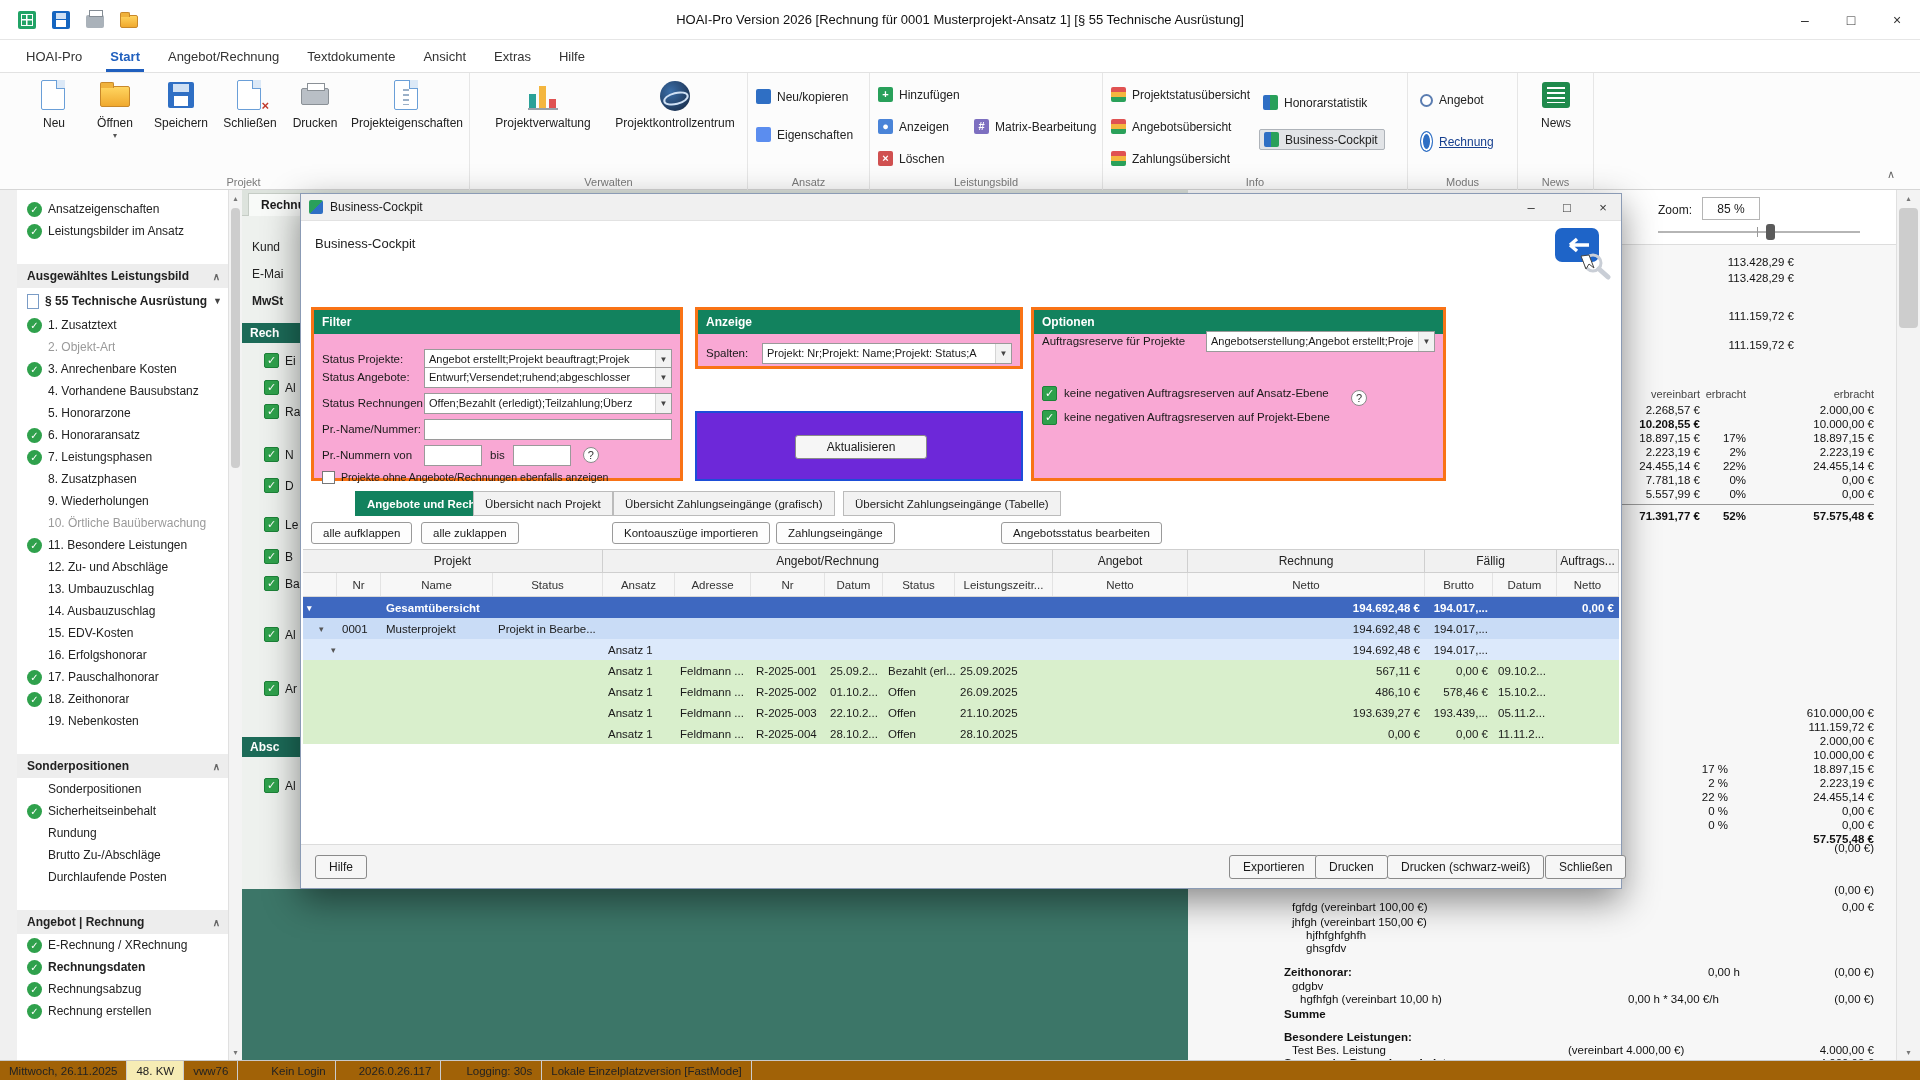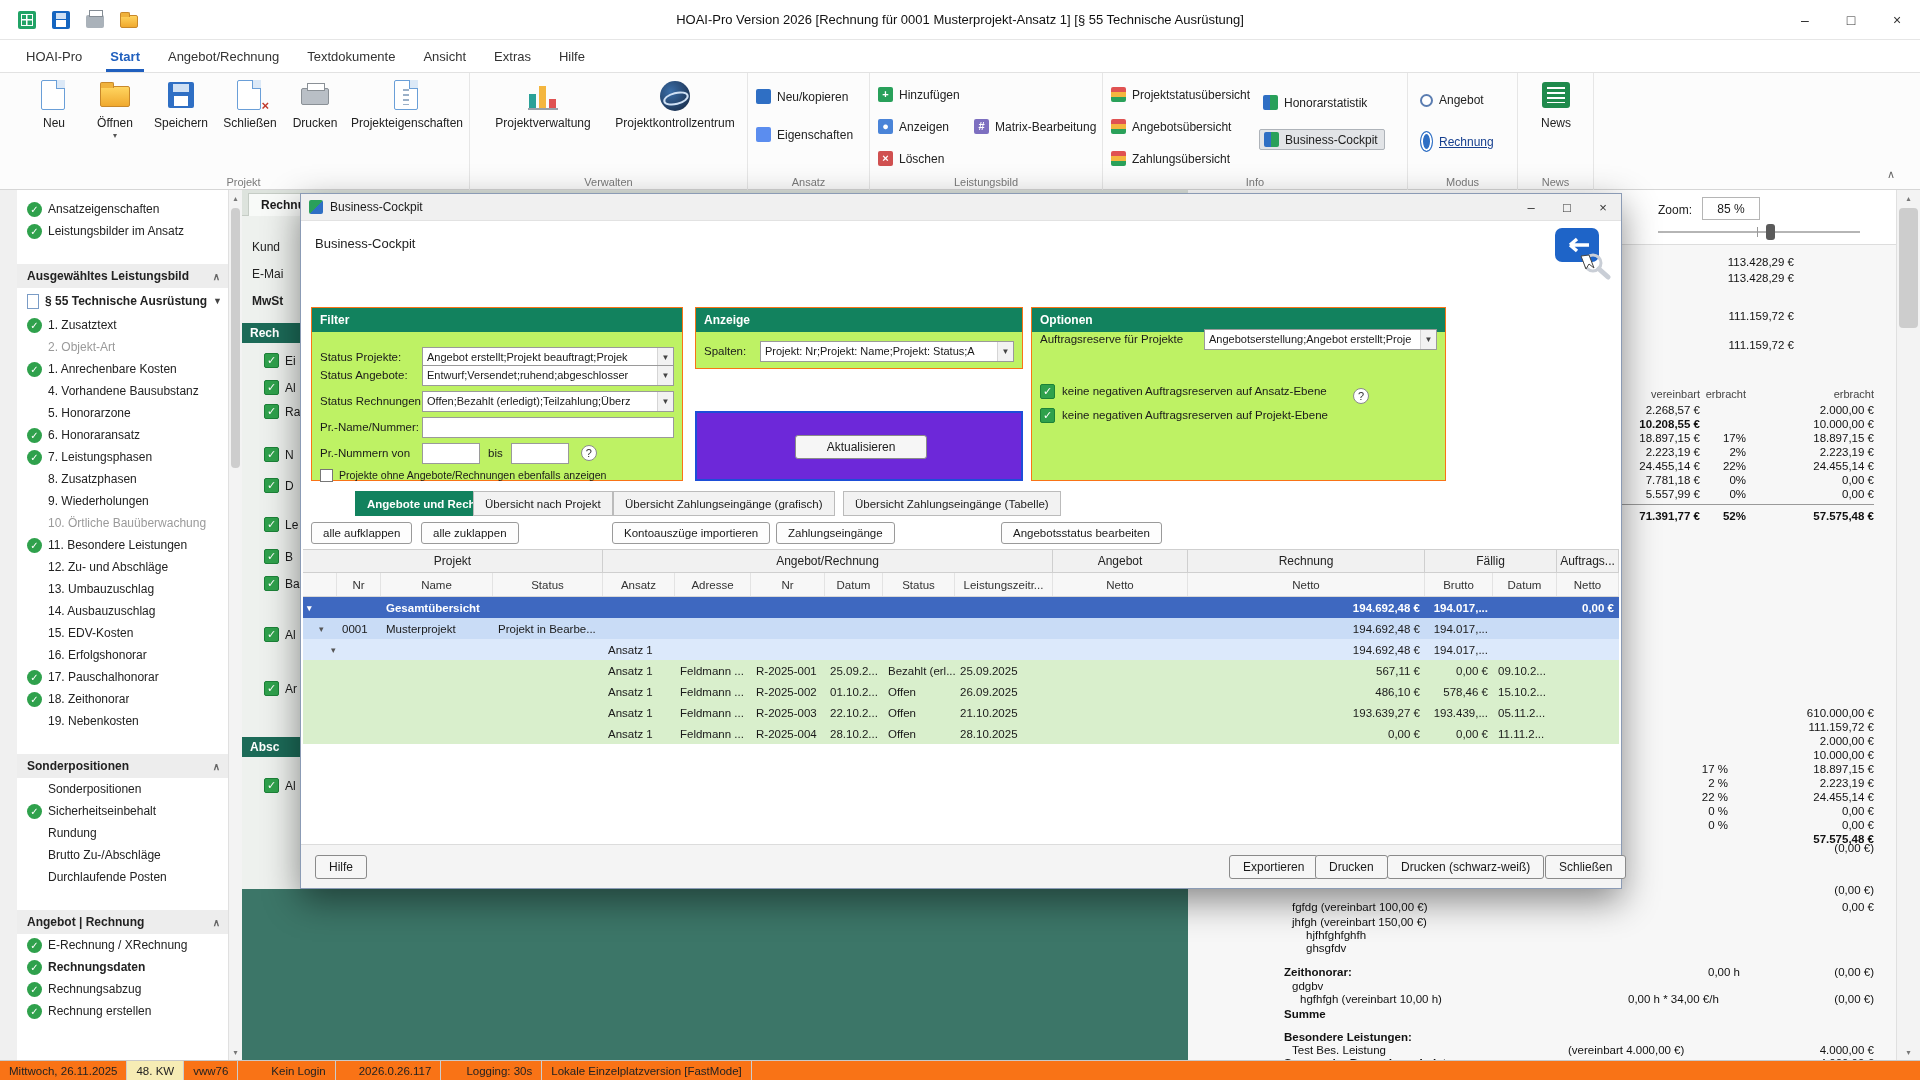--- a/index.html
+++ b/index.html
@@ -111,34 +111,34 @@
 .zoom-box{position:absolute;left:514px;top:7px;width:58px;height:23px;border:1px solid #b5b5b5;background:#fff;display:flex;align-items:center;justify-content:center;font-size:12px}
 .zoom-track{position:absolute;left:470px;top:41px;width:202px;height:2px;background:#b5b5b5}
 .zoom-tick{position:absolute;left:569px;top:37px;width:1px;height:10px;background:#999}
 .zoom-handle{position:absolute;left:578px;top:34px;width:9px;height:16px;background:#5a5a5a;border-radius:3px}
 .rp-num{position:absolute;font-size:11.5px;white-space:nowrap;color:#111}
 .rp-text{position:absolute;font-size:11.5px;white-space:nowrap;color:#111}
 .rp-head{position:absolute;font-size:11px;color:#444;white-space:nowrap}
 .rp-sep{position:absolute;height:1px;background:#9a9a9a}
 
 
-.statusbar{position:absolute;left:0;top:1060px;width:1920px;height:20px;background:#f97316;border-top:1px solid #c9c9c9;display:flex;align-items:stretch;font-size:11.5px;color:#222}
+.statusbar{position:absolute;left:0;top:1060px;width:1920px;height:20px;background:#a16207;border-top:1px solid #c9c9c9;display:flex;align-items:stretch;font-size:11.5px;color:#222}
 .st-cell{display:flex;align-items:center;padding:0 9px;border-right:1px solid #cccccc;white-space:nowrap}
 .st-cell.kw{background:#f6ecb4}
 
 
 .dialog{position:absolute;left:300px;top:193px;width:1322px;height:696px;background:#fff;border:1px solid #8b9bb5;box-shadow:0 12px 34px rgba(0,0,0,.45);z-index:20}
 .dlg-titlebar{position:absolute;left:0;top:0;right:0;height:27px;background:#f0f0f0;display:flex;align-items:center;border-bottom:1px solid #e2e2e2}
 .dlg-ico{width:14px;height:14px;margin-left:8px;background:linear-gradient(135deg,#2aa05a 50%,#2f6fc4 50%);border-radius:2px;flex:none}
 .dlg-title{font-size:12px;margin-left:7px}
 .dlg-controls{margin-left:auto;display:flex}
 .dlg-btn{width:36px;height:27px;display:flex;align-items:center;justify-content:center;font-size:13px;color:#333}
 .dlg-heading{position:absolute;left:14px;top:42px;font-size:13px;color:#222}
 .dlg-logo{position:absolute;right:10px;top:32px}
-.panel{position:absolute;border:1px solid #f97316;background:#bef264}
+.panel{position:absolute;border:3px solid #f97316;background:#f9a8d4}
 .panel-h{height:24px;background:#12825e;color:#fff;font-size:12px;font-weight:bold;display:flex;align-items:center;padding-left:8px}
 .f-row{position:absolute;left:8px;right:8px;height:22px;display:flex;align-items:center}
 .f-label{width:102px;flex:none;font-size:11.5px;white-space:nowrap}
 .sel{height:21px;border:1px solid #9a9a9a;background:#fff;display:flex;align-items:center;font-size:11px;padding-left:4px;overflow:hidden;white-space:nowrap}
 .sel .arr{margin-left:auto;width:16px;height:100%;display:flex;align-items:center;justify-content:center;color:#444;border-left:1px solid #d5d5d5;background:#f2f2f2;font-size:8px;flex:none}
 .sel-val{overflow:hidden;white-space:nowrap}
 .inp{height:21px;border:1px solid #9a9a9a;background:#fff}
 .qmark{width:16px;height:16px;border:1px solid #8a8a8a;border-radius:50%;font-size:11px;display:flex;align-items:center;justify-content:center;color:#333;background:#fff;flex:none}
 .gchk{width:15px;height:15px;background:#2fa14c;border:1px solid #1c8238;border-radius:2px;color:#fff;font-size:11px;line-height:13px;text-align:center;flex:none}
 .uchk{width:13px;height:13px;background:#fff;border:1px solid #777;flex:none}
@@ -362,21 +362,21 @@
         <div class="sb-item">
           <div class="sb-check">✓</div>
           <div class="sb-label">1. Zusatztext</div>
         </div>
         <div class="sb-item muted">
           <div class="sb-blank"></div>
           <div class="sb-label">2. Objekt-Art</div>
         </div>
         <div class="sb-item">
           <div class="sb-check">✓</div>
-          <div class="sb-label">1. Anrechenbare Kosten</div>
+          <div class="sb-label">3. Anrechenbare Kosten</div>
         </div>
         <div class="sb-item">
           <div class="sb-blank"></div>
           <div class="sb-label">4. Vorhandene Bausubstanz</div>
         </div>
         <div class="sb-item">
           <div class="sb-blank"></div>
           <div class="sb-label">5. Honorarzone</div>
         </div>
         <div class="sb-item">

